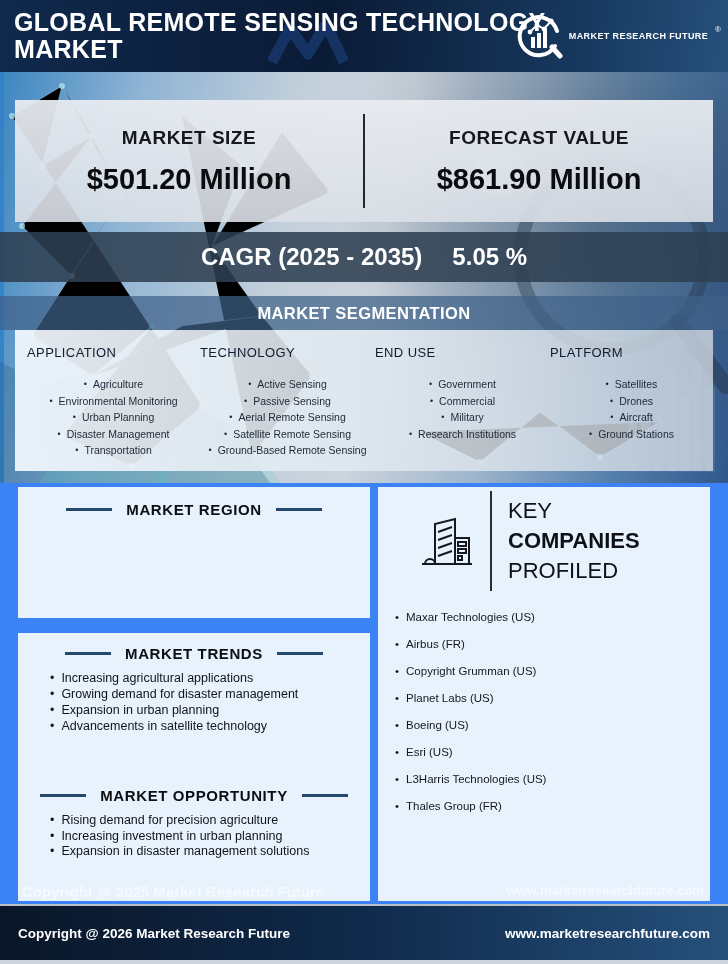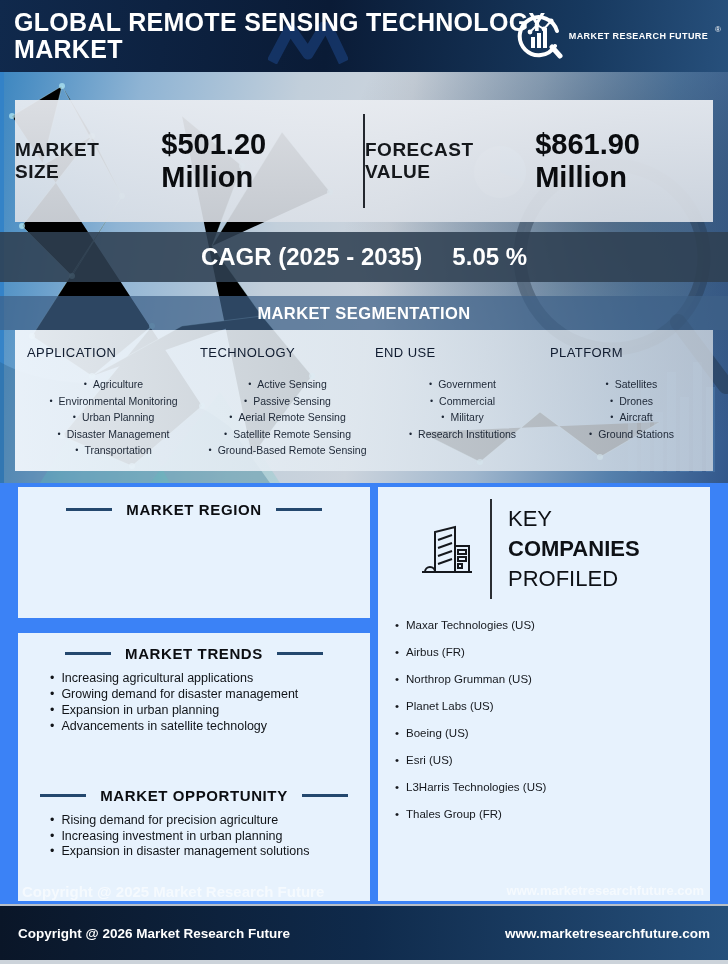--- a/index.html
+++ b/index.html
@@ -19,21 +19,21 @@
   
   .hero{position:absolute;top:72px;left:0;width:728px;height:411px;
         background:
           radial-gradient(circle at 84% 30%, rgba(25,40,58,.45) 0%, rgba(25,40,58,.25) 16%, rgba(25,40,58,0) 40%),
           linear-gradient(100deg,#3c86c0 0%,#8fb4d4 18%,#c2cfdb 38%,#ccd4dd 52%,#9fb6cd 68%,#5580ac 85%,#32578b 100%);}
   .hero-decor{position:absolute;inset:0;}
 
   .stat-panel{position:absolute;left:15px;top:28px;width:698px;height:122px;
               background:linear-gradient(180deg,rgba(233,236,241,.94),rgba(219,224,231,.90));
               display:flex;}
-  .stat-half{flex:1;display:flex;align-items:center;justify-content:center;gap:14px;}
+  .stat-half{flex:1;display:flex;flex-direction:column;align-items:center;justify-content:center;gap:14px;}
   .stat-divider{width:2px;height:94px;background:#23272e;align-self:center;}
   .stat-label{font-size:19px;font-weight:bold;color:#15181c;letter-spacing:.5px;}
   .stat-value{font-size:29px;font-weight:bold;color:#0a0c0f;}
 
   .cagr-band{position:absolute;left:0;top:160px;width:728px;height:50px;
              background:rgba(47,64,82,.88);display:flex;align-items:center;justify-content:center;
              gap:30px;color:#ffffff;font-weight:bold;font-size:24px;}
 
   .seg-title-band{position:absolute;left:0;top:224px;width:728px;height:34px;
                   background:rgba(63,97,136,.72);display:flex;align-items:center;justify-content:center;
@@ -55,21 +55,21 @@
 
   .sec-head{display:flex;align-items:center;justify-content:center;gap:14px;}
   .head-dash{width:46px;height:3px;background:#24486e;}
   .head-text{font-size:15px;font-weight:bold;color:#0c0e12;letter-spacing:.6px;white-space:nowrap;}
   .pt14{padding-top:14px;} .pt12{padding-top:12px;} .mt52{margin-top:52px;}
 
   .bullet-list{list-style:none;margin:9px 0 0 0;padding:0 0 0 32px;}
   .bullet-item{font-size:12.5px;color:#111418;line-height:15.9px;}
   .bullet-item::before{content:"•";margin-right:7px;}
 
-  .companies-head{display:flex;align-items:center;gap:16px;padding:12px 0 0 42px;}
+  .companies-head{display:flex;align-items:center;gap:16px;padding:4px 0 0 42px;}
   .companies-divider{width:2px;height:100px;background:#2b2e33;}
   .companies-title{font-size:22px;color:#0e1116;line-height:30px;}
   .companies-title .bold{font-weight:bold;}
   .company-list{list-style:none;margin:13px 0 0 0;padding:0 0 0 17px;}
   .company-item{font-size:11.5px;color:#15181d;line-height:27px;}
   .company-item::before{content:"•";margin-right:7px;}
 
   .wm-copy{position:absolute;left:4px;bottom:1px;font-size:15px;font-weight:bold;
            color:rgba(255,255,255,.6);white-space:nowrap;}
   .wm-site{position:absolute;right:6px;bottom:3px;font-size:13px;font-weight:bold;
@@ -278,21 +278,21 @@
       <div class="companies-divider"></div>
       <div class="companies-title">
         <div>KEY</div>
         <div class="bold">COMPANIES</div>
         <div>PROFILED</div>
       </div>
     </div>
     <ul class="company-list">
         <li class="company-item"><span>Maxar Technologies (US)</span></li>
         <li class="company-item"><span>Airbus (FR)</span></li>
-        <li class="company-item"><span>Northrop Grumman (US)</span></li>
+        <li class="company-item"><span>Copyright Grumman (US)</span></li>
         <li class="company-item"><span>Planet Labs (US)</span></li>
         <li class="company-item"><span>Boeing (US)</span></li>
         <li class="company-item"><span>Esri (US)</span></li>
         <li class="company-item"><span>L3Harris Technologies (US)</span></li>
         <li class="company-item"><span>Thales Group (FR)</span></li>
       </ul>
     <div class="wm-site">www.marketresearchfuture.com</div>
   </div>
 
   <div class="footer">

